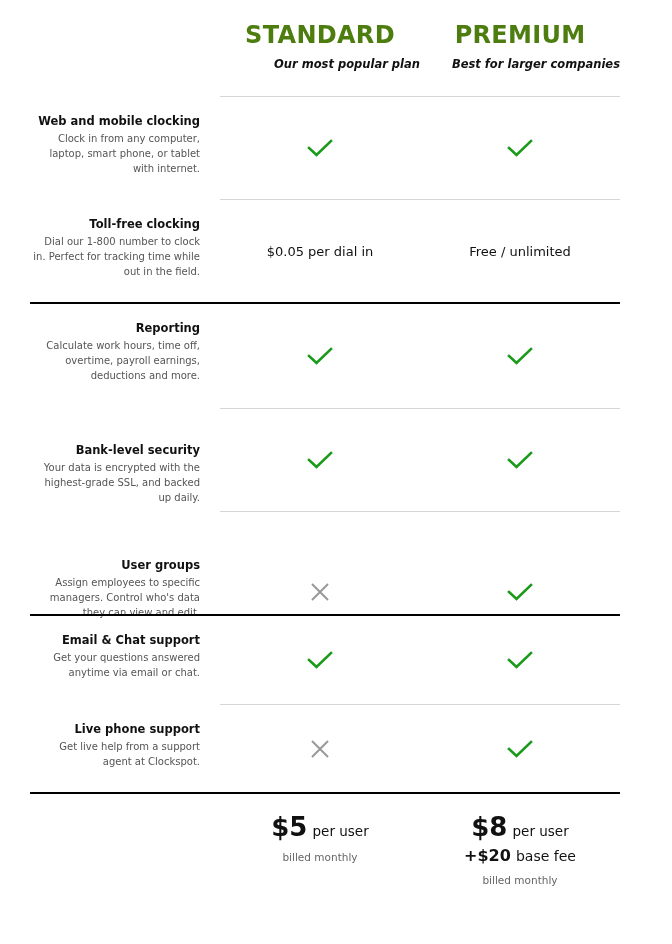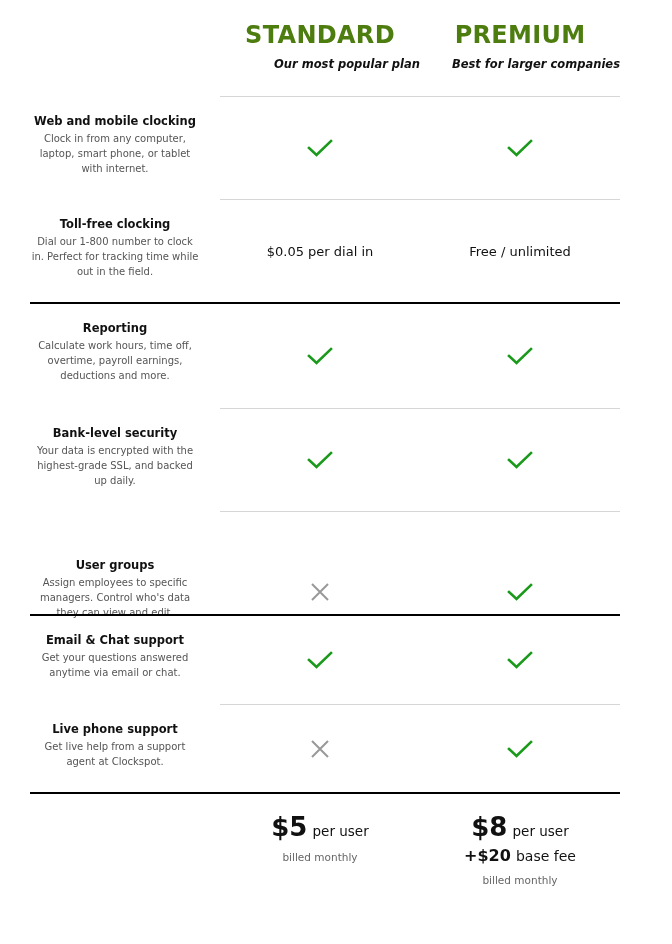--- a/index.html
+++ b/index.html
@@ -9,21 +9,21 @@
   .plan-head { position: absolute; top: 0; height: 96px; width: 200px; text-align: center; }
   .plan-head.std { left: 220px; }
   .plan-head.prem { left: 420px; }
   .plan-name { display: block; margin-top: 21px; font-family: "DejaVu Sans", sans-serif; font-weight: bold; font-size: 24px; letter-spacing: 0.3px; color: #4d7c0f; }
   .plan-tag { display: block; margin-top: 8px; font-style: italic; font-weight: bold; font-size: 11.5px; color: #111; text-align: right; }
 
   .row { position: absolute; left: 0; width: 672px; }
   .divider { position: absolute; height: 1px; background: #d6d6d6; left: 220px; width: 400px; }
   .divider.thick { height: 2px; background: #000; left: 30px; width: 590px; }
 
-  .feat { position: absolute; left: 30px; width: 170px; text-align: center; }
+  .feat { position: absolute; left: 30px; width: 170px; text-align: right; }
   .feat-title { display: block; font-weight: bold; font-size: 11.5px; color: #111; margin-bottom: 3px; }
   .feat-desc { display: block; font-size: 10px; line-height: 15px; color: #555; }
 
   .cell { position: absolute; width: 200px; text-align: right; display: flex; align-items: center; justify-content: center; }
   .cell.std { left: 220px; }
   .cell.prem { left: 420px; }
   .cell-text { font-size: 13px; color: #111; }
   .icon svg { display: block; }
 
   .price-col { position: absolute; top: 812px; width: 200px; text-align: center; }
@@ -101,21 +101,21 @@
       <div class="cell prem" style="top: 0px; height: 105px;">
         <span class="icon">
           <svg width="26" height="20" viewBox="0 0 26 20">
             <path d="M2 10 L9.5 17 L24 3" fill="none" stroke="#1a9a1a" stroke-width="2.6" stroke-linecap="square"></path>
           </svg>
         </span>
       </div>
     </div>
     <div class="divider" style="top: 408px;"></div>
     <div class="row" style="top: 408px; height: 103px;">
-      <div class="feat" style="top: 18px;">
+      <div class="feat" style="top: 35px;">
         <span class="feat-title">Bank-level security</span>
         <span class="feat-desc">Your data is encrypted with the highest-grade SSL, and backed up daily.</span>
       </div>
       <div class="cell std" style="top: 0px; height: 103px;">
         <span class="icon">
           <svg width="26" height="20" viewBox="0 0 26 20">
             <path d="M2 10 L9.5 17 L24 3" fill="none" stroke="#1a9a1a" stroke-width="2.6" stroke-linecap="square"></path>
           </svg>
         </span>
       </div>

